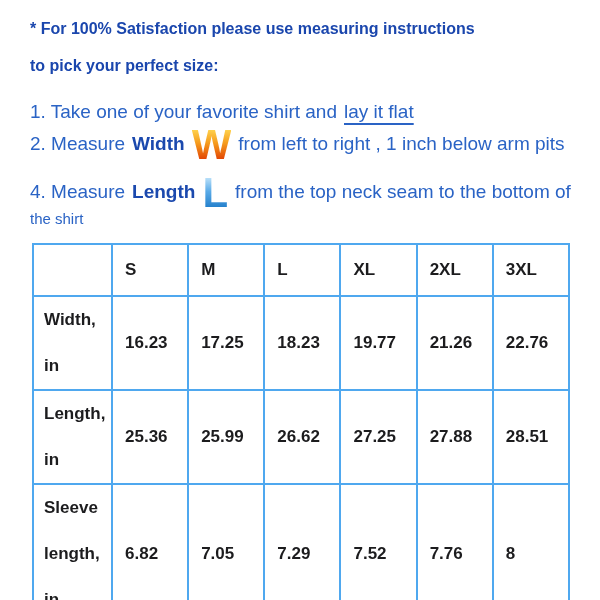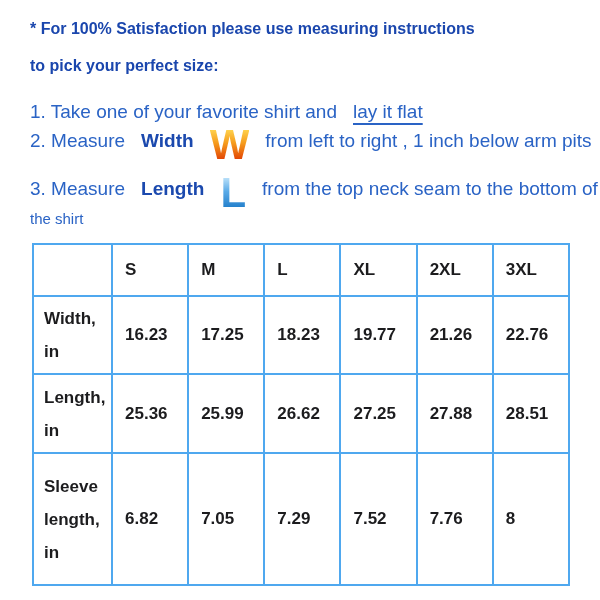--- a/index.html
+++ b/index.html
@@ -21,22 +21,22 @@
   .heading {
     color: #1a46ad;
     font-weight: 700;
     font-size: 16px;
     line-height: 37px;
     white-space: nowrap;
   }
   
   .step {
     display: flex;
-    align-items: center;
-    gap: 16px;
+    align-items: flex-end;
+    gap: 7px;
     color: #2a63c5;
     font-size: 19px;
     line-height: 26px;
     white-space: nowrap;
   }
   .step-1 { margin-top: 15px; }
   .step-2 { }
   .step-3 { margin-top: 16px; }
   .step .kw {
     font-weight: 700;
@@ -90,21 +90,21 @@
     color: #1c1c1e;
     padding: 0 6px 0 12px;
     vertical-align: middle;
     overflow: hidden;
   }
   .head-row       { height: 52px; }
   .row-width      { height: 78px; }
   .row-length     { height: 79px; margin-left: 36px; }
   .row-sleeve     { height: 132px; }
   .row-label {
-    line-height: 33px;
+    line-height: 46px;
     padding-left: 10px !important;
     padding-right: 4px !important;
     word-spacing: 999px; 
   }
 </style>
 </head>
 <body>
 
 <div class="page">
 
@@ -119,21 +119,21 @@
   </div>
 
   <div class="step step-2">
     <span>2. Measure</span>
     <span class="kw">Width</span>
     <span class="grad-letter letter-w">W</span>
     <span>from left to right , 1 inch below arm pits</span>
   </div>
 
   <div class="step step-3">
-    <span>3. Measure</span>
+    <span>4. Measure</span>
     <span class="kw">Length</span>
     <span class="grad-letter letter-l">L</span>
     <span>from the top neck seam to the bottom of</span>
   </div>
   <div class="step-cont">the shirt</div>
 
   <table class="size-table">
     <colgroup>
       <col style="width:79px">
       <col>

